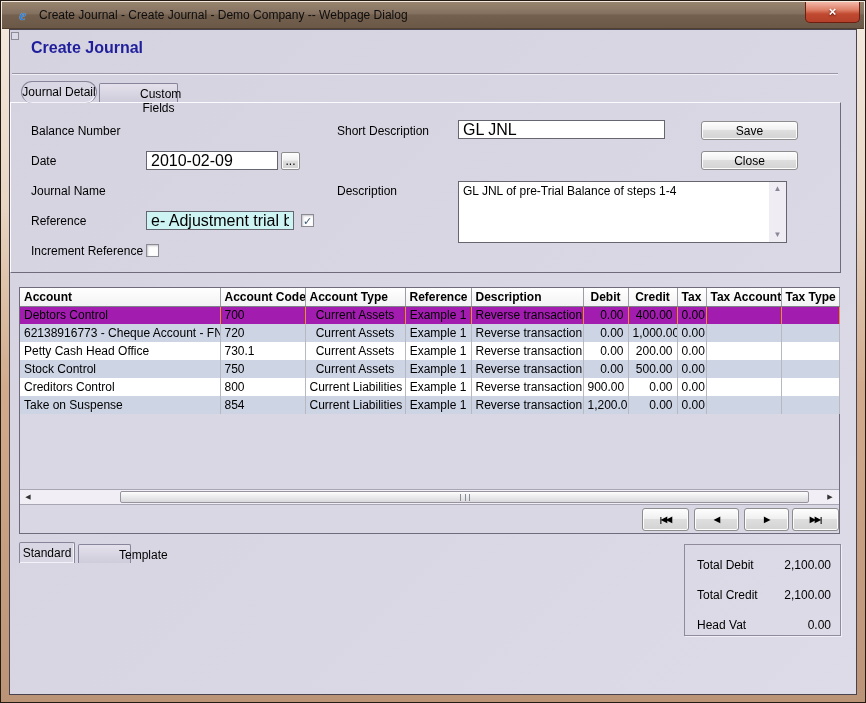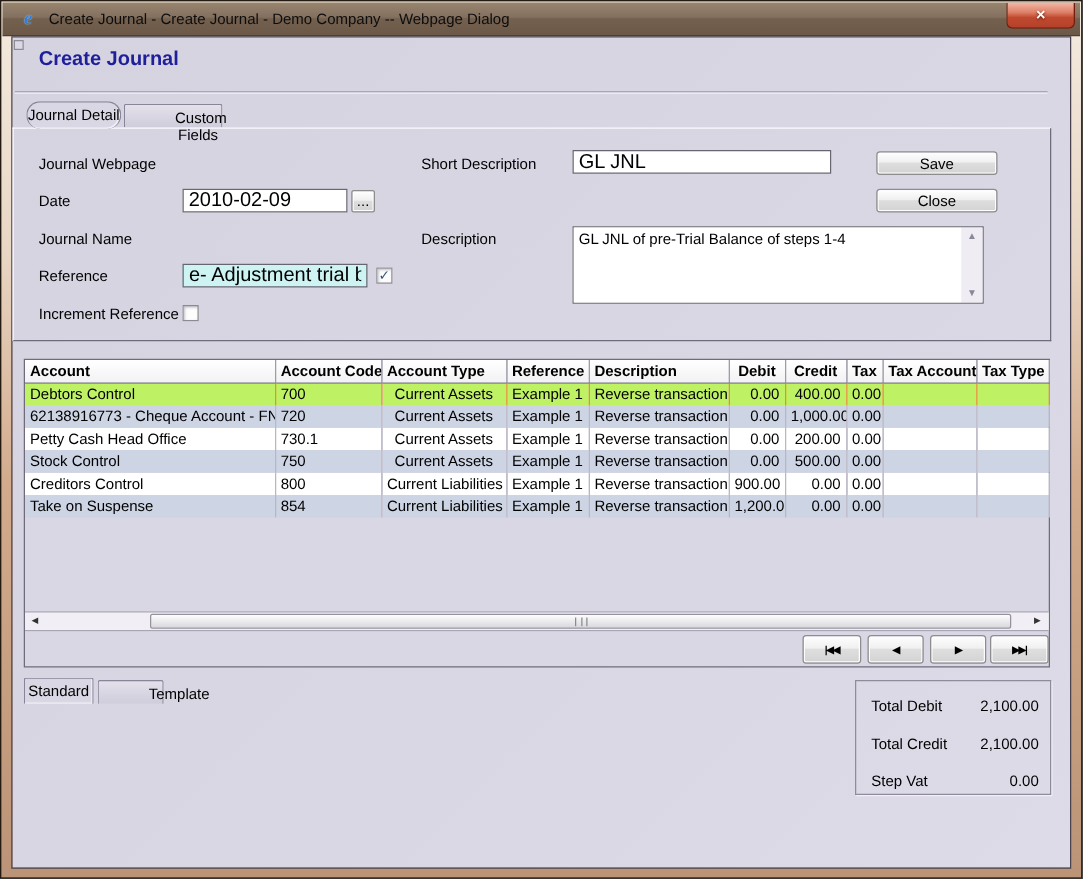--- a/index.html
+++ b/index.html
@@ -74,21 +74,21 @@
   
   .grid-box { position:absolute; left:9px; top:257px; width:821px; height:247px;
     border:1px solid #6f6b7c; background:#dad7e4; }
   table.grid { border-collapse:collapse; table-layout:fixed; width:819px; font-size:12px; }
   table.grid th { background:linear-gradient(180deg,#ffffff,#f2f2f4); font-weight:bold; color:#000;
     border-right:1px solid #9d9da7; border-bottom:1px solid #80808a;
     height:18px; padding:0 4px; overflow:hidden; white-space:nowrap; }
   table.grid td { height:18px; padding:0 4px; border-right:1px solid #b8b8c2;
     overflow:hidden; white-space:nowrap; color:#000; background:#fff; cursor:default; }
   table.grid tr.alt td { background:#cdd4e4; }
-  table.grid tr.sel td { background:#bef264; border-right-color:#e8941a; }
+  table.grid tr.sel td { background:#a21caf; border-right-color:#e8941a; }
   .al-l { text-align:left; } .al-c { text-align:center; } .al-r { text-align:right; }
 
   .hscroll { position:absolute; left:0; top:201px; width:819px; height:16px;
     background:#f1eff5; border-top:1px solid #a9a6b4; border-bottom:1px solid #a9a6b4; }
   .hs-arrow { position:absolute; top:0; width:16px; height:14px; font-size:7px; color:#333;
     text-align:center; line-height:14px; cursor:pointer; }
   .hs-arrow.left { left:0; } .hs-arrow.right { right:1px; }
   .hs-thumb { position:absolute; left:100px; top:1px; width:689px; height:12px;
     background:linear-gradient(180deg,#fdfdfd,#d9d9dd); border:1px solid #96939f; border-radius:2px; cursor:pointer; }
   .hs-grip { position:absolute; left:50%; top:2px; margin-left:-5px; width:10px; height:7px;
@@ -121,21 +121,21 @@
 
     <div class="corner-sq"></div>
     <div class="page-heading">Create Journal</div>
     <div class="heading-rule"></div>
 
     <div class="tab active" style="left:11px; top:51px; width:76px; height:22px;border-radius:11px;">Journal Detail</div>
     <div class="tab inactive" style="left:89px; top:53px; width:79px; height:19px;">Custom Fields</div>
 
     <div class="panel"></div>
 
-    <span class="lbl" style="left:21px; top:94px;">Journal Webpage</span>
+    <span class="lbl" style="left:21px; top:94px;">Balance Number</span>
     <span class="lbl" style="left:327px; top:94px;">Short Description</span>
     <input class="input" style="left: 448px; top: 90px; width: 207px; height: 19px;" type="text" value="GL JNL">
     <button class="btn" style="left:691px; top:91px; width:97px; height:19px;">Save</button>
 
     <span class="lbl" style="left:21px; top:124px;">Date</span>
     <input class="input" style="left: 136px; top: 121px; width: 132px; height: 19px;" type="text" value="2010-02-09">
     <button class="btn" style="left:271px; top:122px; width:19px; height:18px; border-radius:2px;">...</button>
     <button class="btn" style="left:691px; top:121px; width:97px; height:19px;">Close</button>
 
     <span class="lbl" style="left:21px; top:154px;">Journal Name</span>
@@ -283,19 +283,19 @@
     <div class="totals-box">
       <div class="trow" style="top:13px;">
         <span>Total Debit</span>
         <span class="tval">2,100.00</span>
       </div>
       <div class="trow" style="top:43px;">
         <span>Total Credit</span>
         <span class="tval">2,100.00</span>
       </div>
       <div class="trow" style="top:73px;">
-        <span>Step Vat</span>
+        <span>Head Vat</span>
         <span class="tval">0.00</span>
       </div>
     </div>
 
   </div>
 </div>
 
 </body></html>

